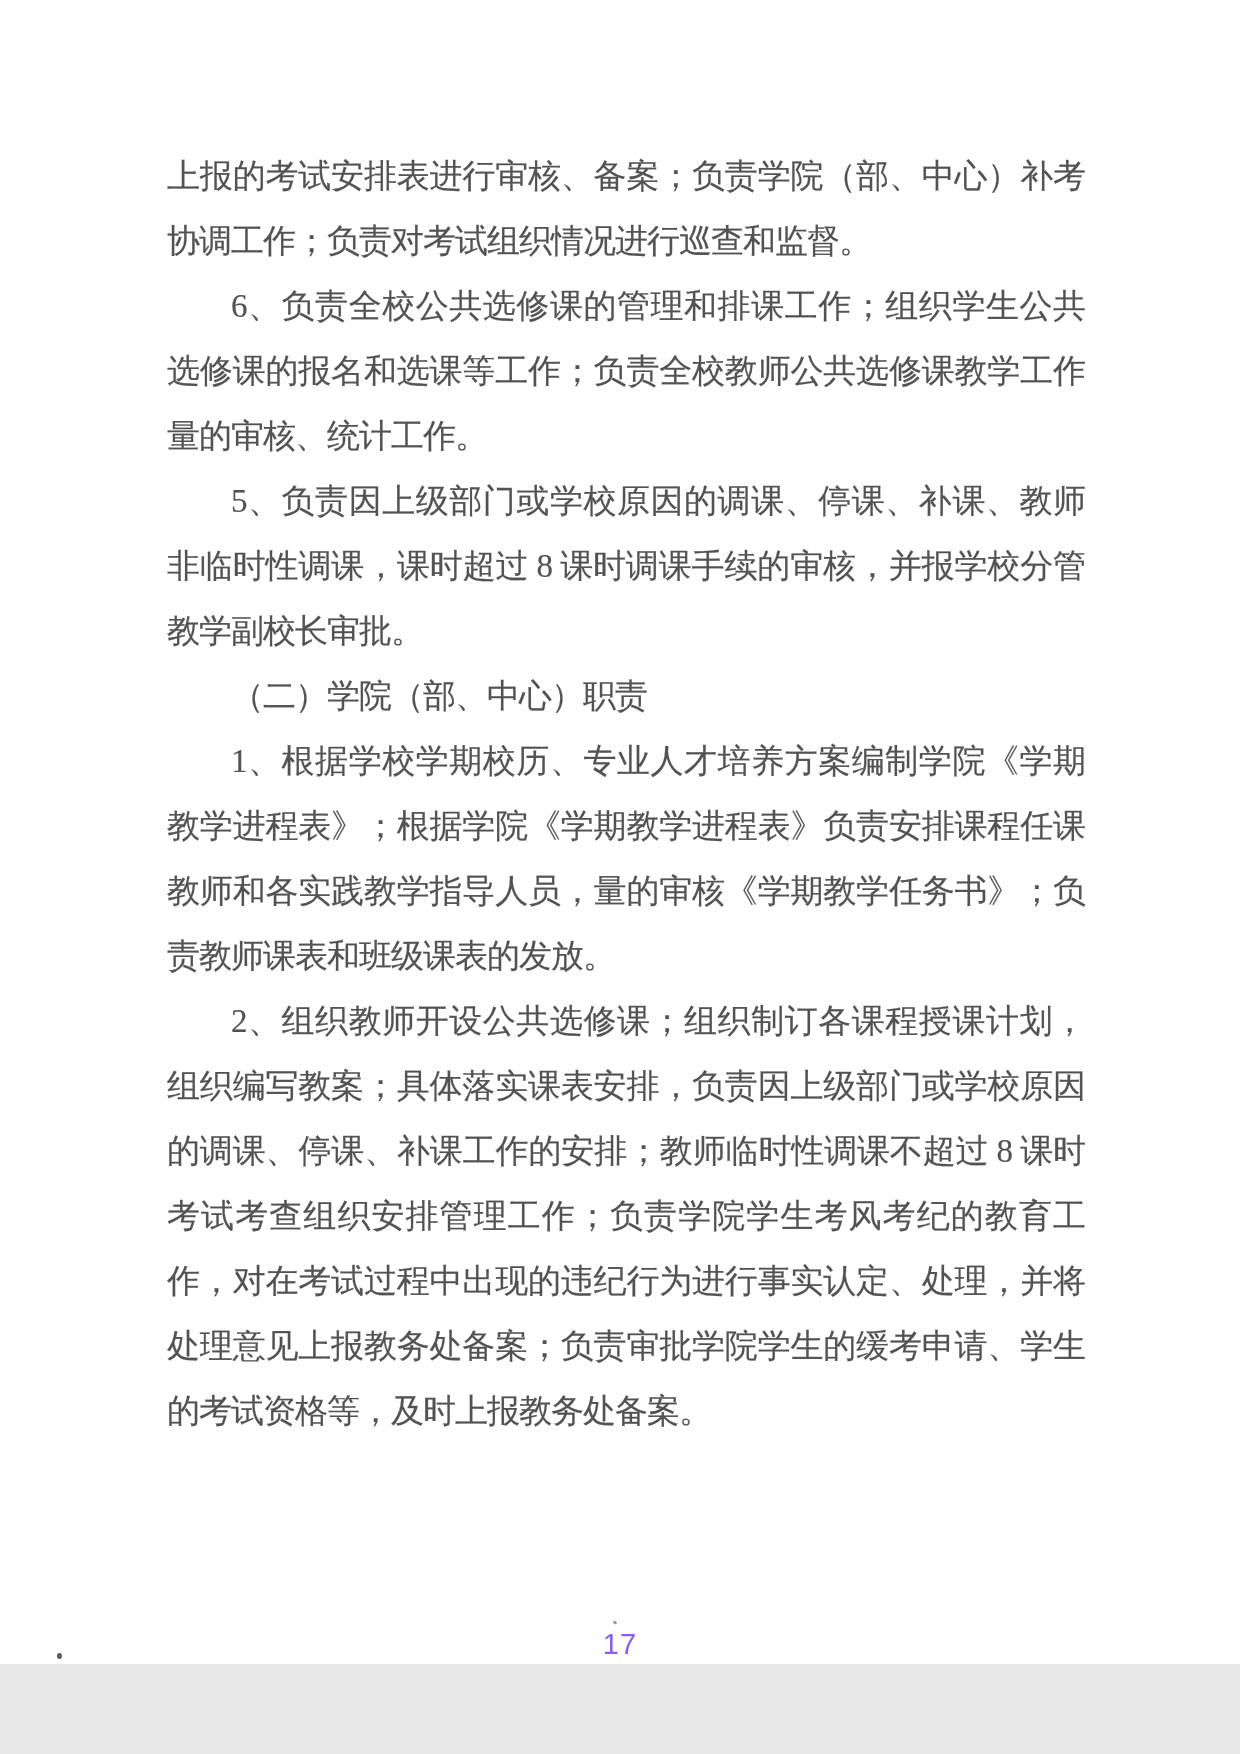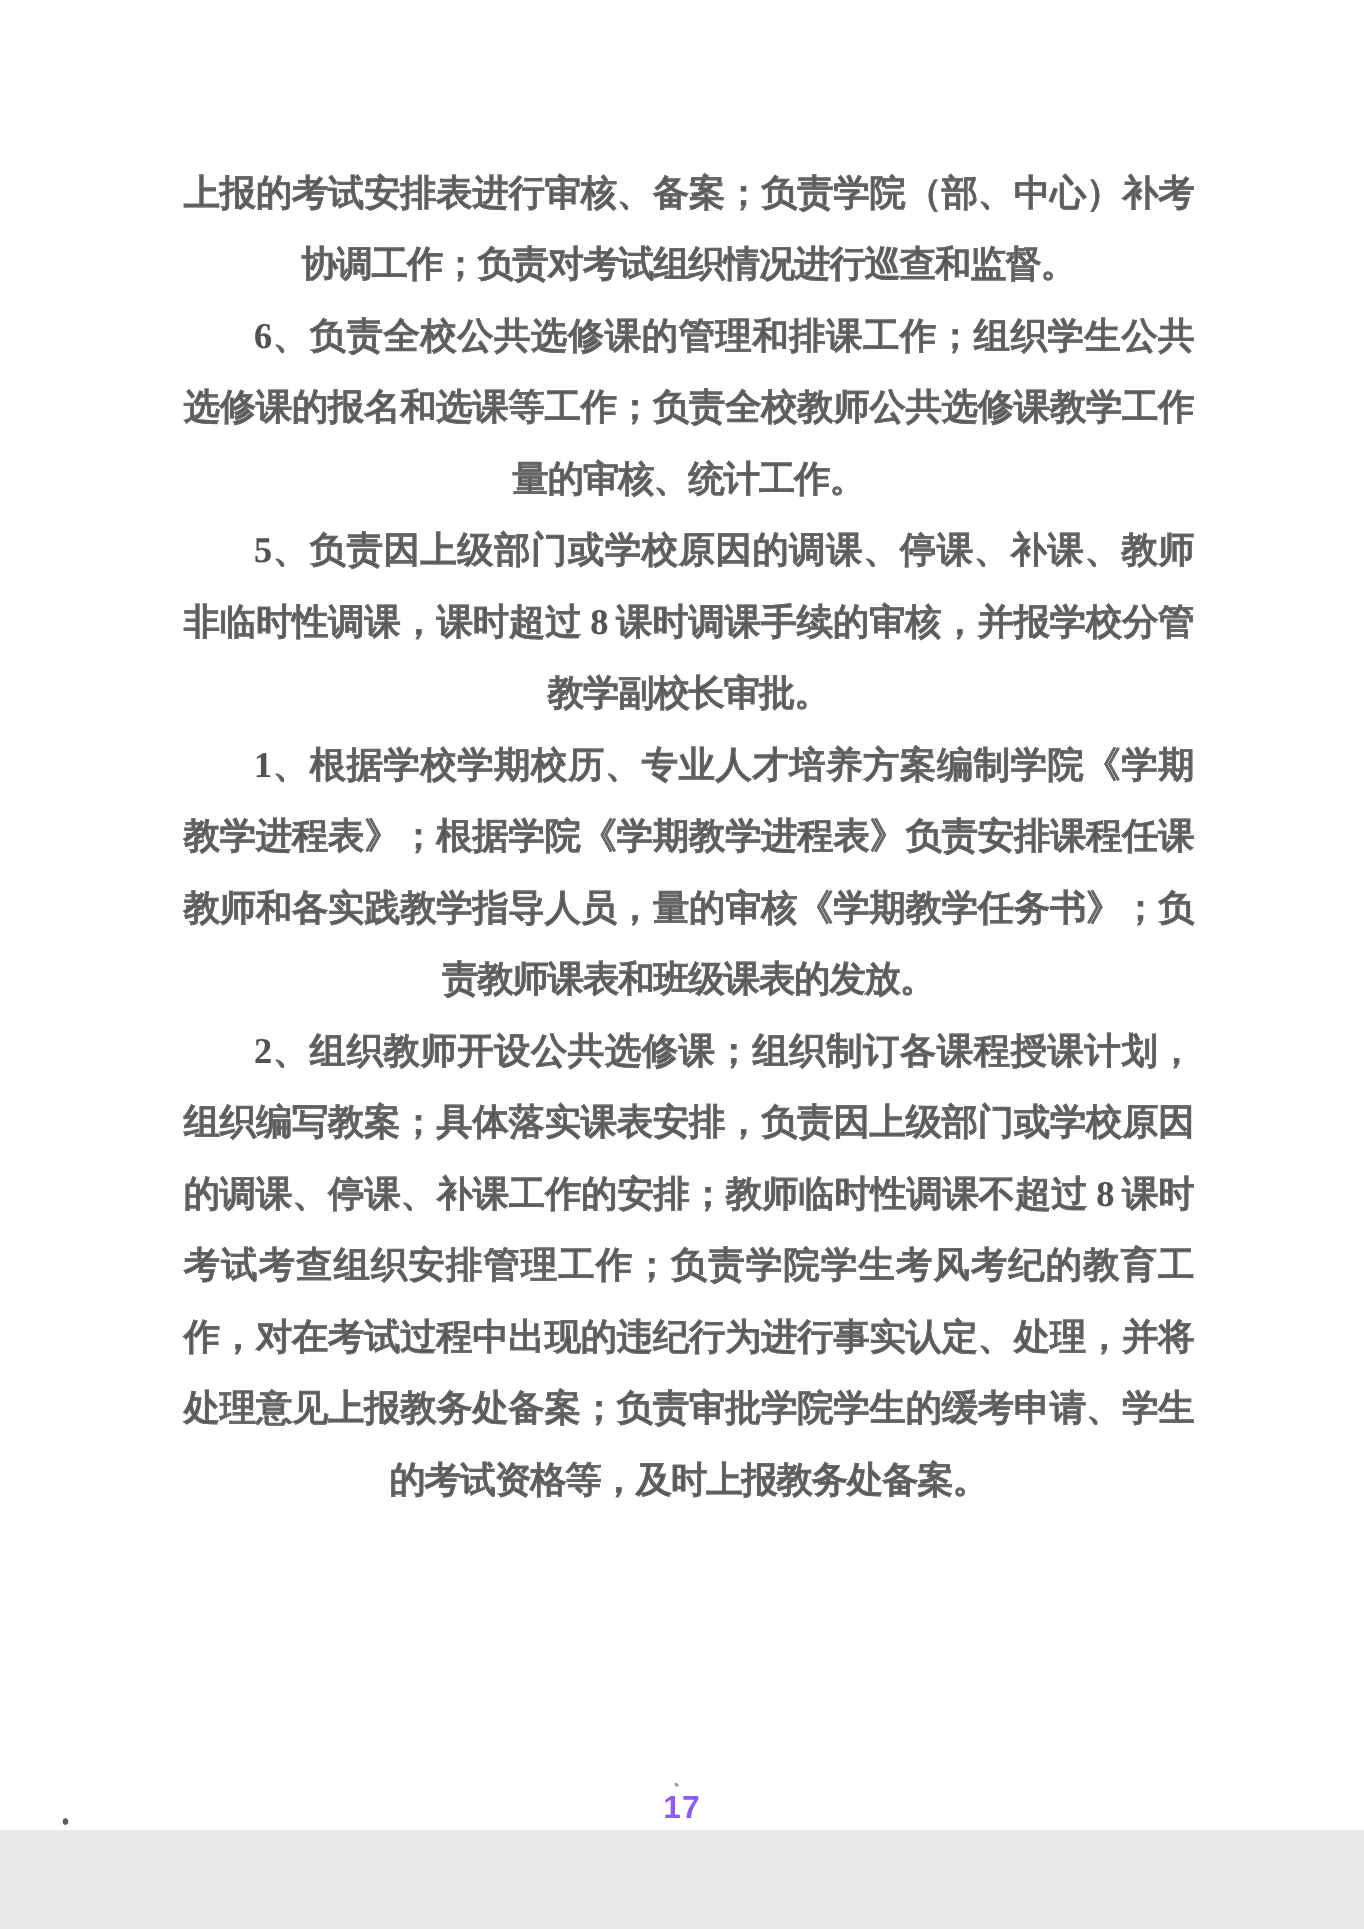--- a/index.html
+++ b/index.html
@@ -7,37 +7,36 @@
     padding: 0;
     background: #e8e8e8;
   }
   .page {
     position: relative;
     width: 1240px;
     height: 1664px;
     background: #ffffff;
     overflow: hidden;
     font-family: "Liberation Serif", "DejaVu Serif", serif;
-    font-weight: bold;
   }
   .doc-body {
     position: absolute;
     left: 167px;
     top: 144px;
     width: 918px;
     color: #525252;
     font-size: 33px;
     letter-spacing: -1px;
     line-height: 65px;
     -webkit-text-stroke: 0.2px #6a6a6a;
   }
   .line {
     height: 65px;
     white-space: nowrap;
-    text-align: center;
+    text-align: left;
   }
   .line.fill {
     white-space: normal;
     text-align: justify;
     text-align-last: justify;
   }
   .line.indent {
     text-indent: 64px;
   }
   .footer {
@@ -77,20 +76,21 @@
 <div class="page">
   <div class="doc-body">
       <div class="line fill">上报的考试安排表进行审核、备案；负责学院（部、中心）补考</div>
       <div class="line">协调工作；负责对考试组织情况进行巡查和监督。</div>
       <div class="line indent fill">6、负责全校公共选修课的管理和排课工作；组织学生公共</div>
       <div class="line fill">选修课的报名和选课等工作；负责全校教师公共选修课教学工作</div>
       <div class="line">量的审核、统计工作。</div>
       <div class="line indent fill">5、负责因上级部门或学校原因的调课、停课、补课、教师</div>
       <div class="line fill">非临时性调课，课时超过 8 课时调课手续的审核，并报学校分管</div>
       <div class="line">教学副校长审批。</div>
+      <div class="line indent">（二）学院（部、中心）职责</div>
       <div class="line indent fill">1、根据学校学期校历、专业人才培养方案编制学院《学期</div>
       <div class="line fill">教学进程表》；根据学院《学期教学进程表》负责安排课程任课</div>
       <div class="line fill">教师和各实践教学指导人员，量的审核《学期教学任务书》；负</div>
       <div class="line">责教师课表和班级课表的发放。</div>
       <div class="line indent fill">2、组织教师开设公共选修课；组织制订各课程授课计划，</div>
       <div class="line fill">组织编写教案；具体落实课表安排，负责因上级部门或学校原因</div>
       <div class="line fill">的调课、停课、补课工作的安排；教师临时性调课不超过 8 课时</div>
       <div class="line fill">考试考查组织安排管理工作；负责学院学生考风考纪的教育工</div>
       <div class="line fill">作，对在考试过程中出现的违纪行为进行事实认定、处理，并将</div>
       <div class="line fill">处理意见上报教务处备案；负责审批学院学生的缓考申请、学生</div>

